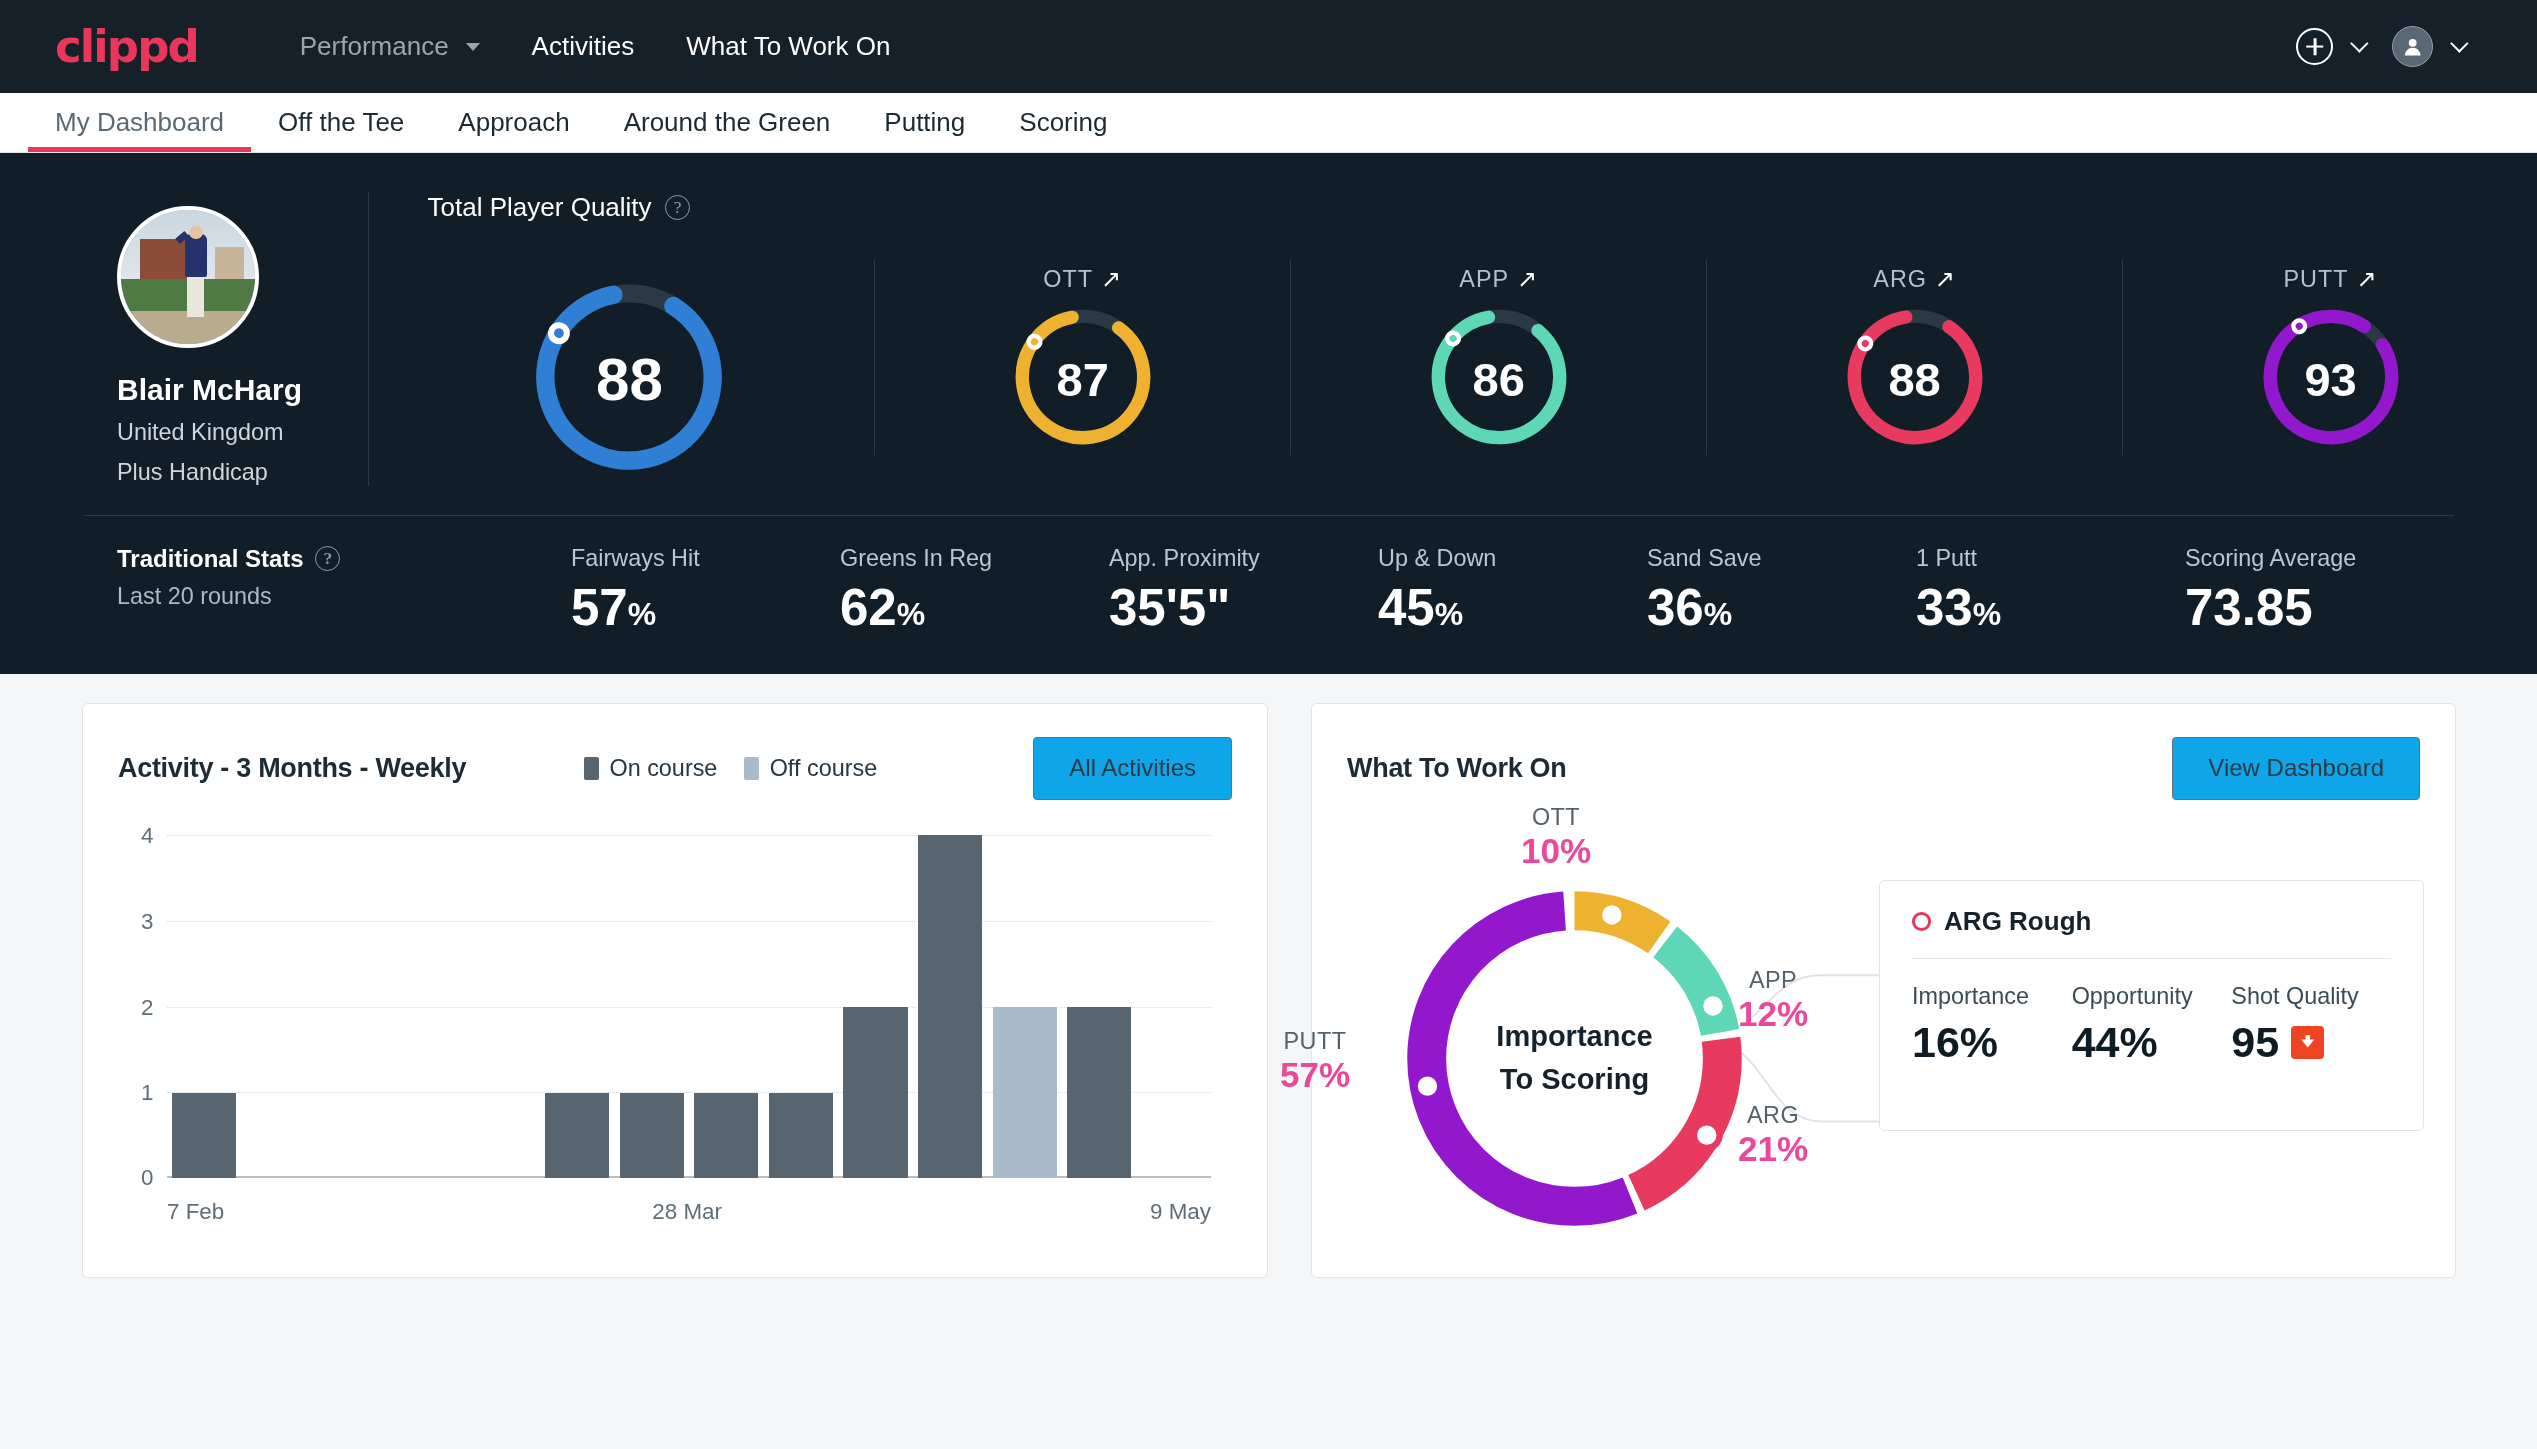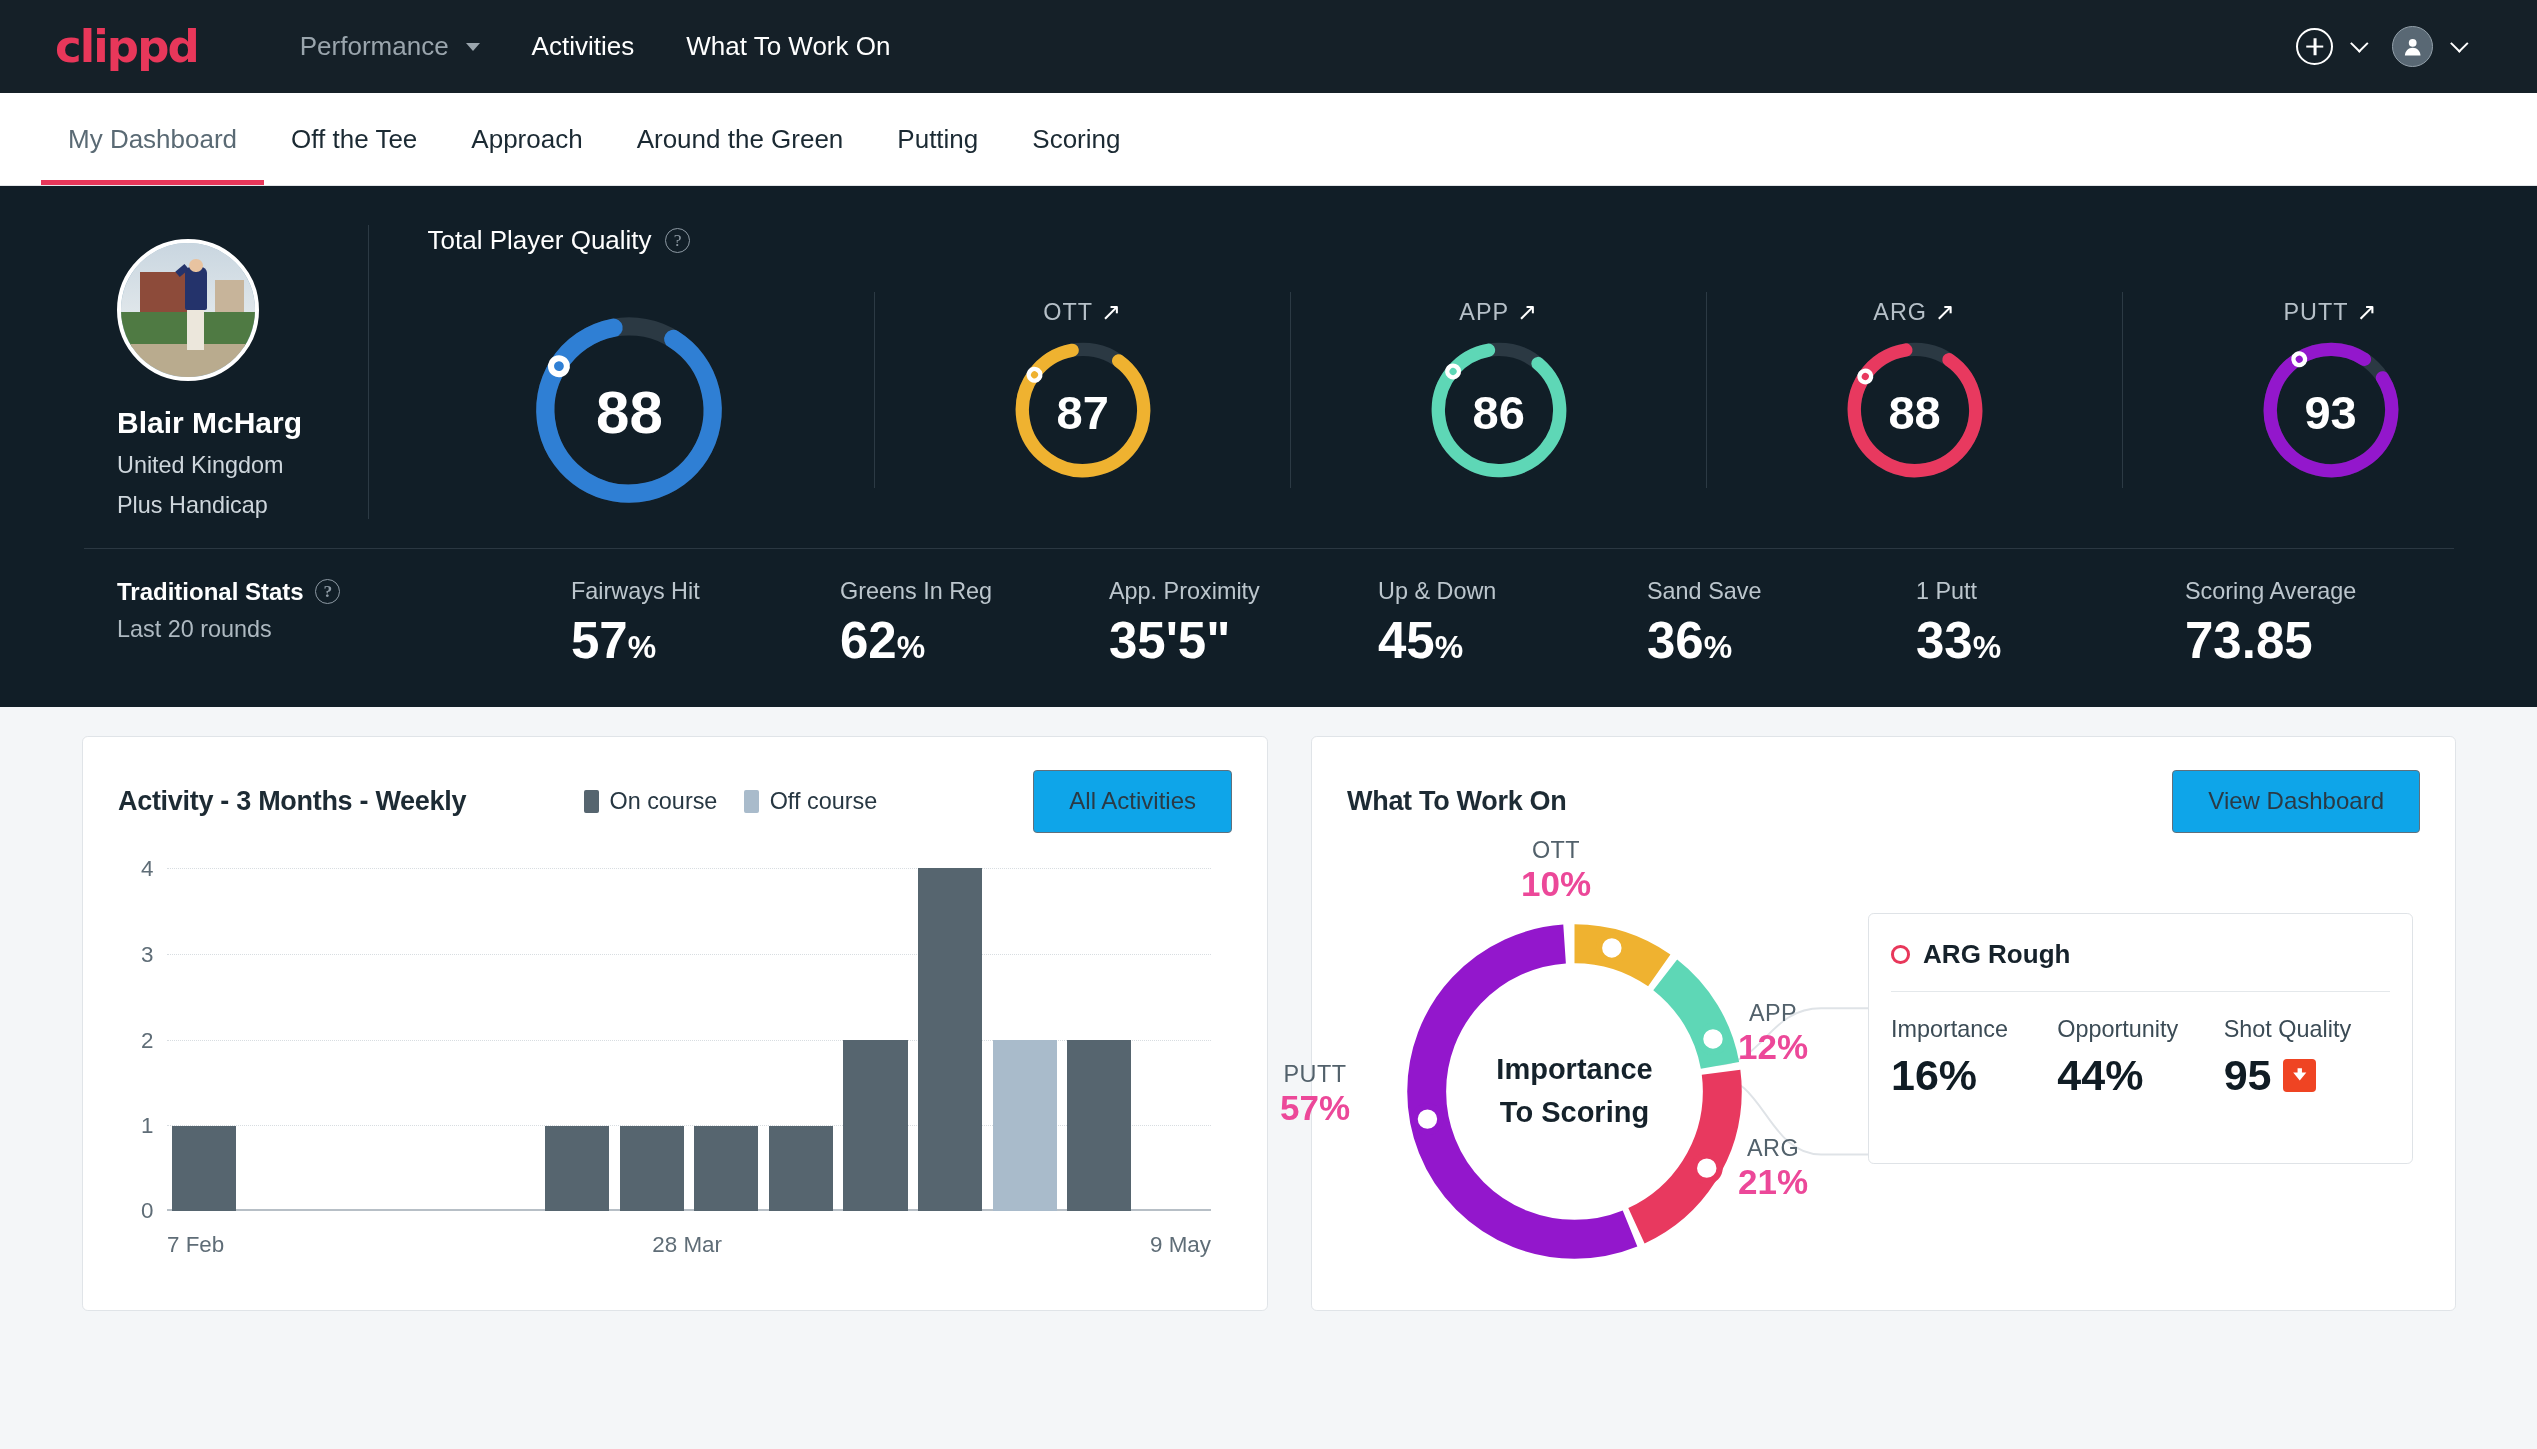--- a/index.html
+++ b/index.html
@@ -48,22 +48,22 @@
   }
   .avatar-btn {
     width: 41px; height: 41px; border-radius: 50%; background: #596874;
     border: 1.9px solid #93a0aa; display: flex; align-items: center;
     justify-content: center; cursor: pointer;
   }
   .avatar-btn svg { width: 23.4px; height: 23.4px; fill: #fff; }
 
   
   .tabbar {
-    height: 93px; background: #ffffff; display: flex; align-items: stretch;
-    padding: 0 41px; border-bottom: 1px solid #e3e6e9;
+    height: 60px; background: #ffffff; display: flex; align-items: stretch;
+    padding: 0 28px; border-bottom: 1px solid #e3e6e9;
   }
   .tab {
     display: flex; align-items: center; padding: 0 27px; font-size: 26px;
     color: #1b2a33; cursor: pointer; position: relative; white-space: nowrap;
   }
   .tab.active { color: #5a6a74; }
   .tab.active::after {
     content: ''; position: absolute; left: 0; right: 0; bottom: 0;
     height: 4.9px; background: #e8375a;
   }
@@ -191,22 +191,22 @@
   .donut-center {
     position:absolute; inset:0; display:flex; flex-direction:column;
     align-items:center; justify-content:center; pointer-events:none;
   }
   .donut-center div { font-size:29px; font-weight:bold; color:#15222b; line-height:1.5; }
   .dlabel { position:absolute; text-align:center; }
   .dlabel .nm { font-size:23.4px; color:#52616b; letter-spacing:0.5px; }
   .dlabel .vl { font-size:35px; font-weight:bold; color:#ec4899; margin-top:0; }
 
   .detail-card {
-    position:absolute; right: 42px; top: 80px; width: 545px; height: 251px;
-    border:1px solid #dfe3e7; border-radius:5.8px; background:#fff; padding: 25px 22px;
+    position:absolute; right: 31px; top: 80px; width: 545px; height: 251px;
+    border:1px solid #dfe3e7; border-radius:5.8px; background:#fff; padding: 25px 32px;
   }
   .dc-head { display:flex; align-items:center; gap:13.6px; }
   .dc-dot { width:18.5px; height:18.5px; border-radius:50%; border:3.9px solid #e8375a; }
   .dc-title { font-size:26px; font-weight:bold; color:#16222b; }
   .dc-sep { height:1px; background:#e4e8eb; margin:21.4px 0 23.4px 0; }
   .dc-cols { display:flex; }
   .dc-col { flex:1; }
   .dc-label { font-size:23.4px; color:#3b4b55; }
   .dc-val {
     font-size:43px; font-weight:bold; color:#101c24; margin-top:7.8px;

